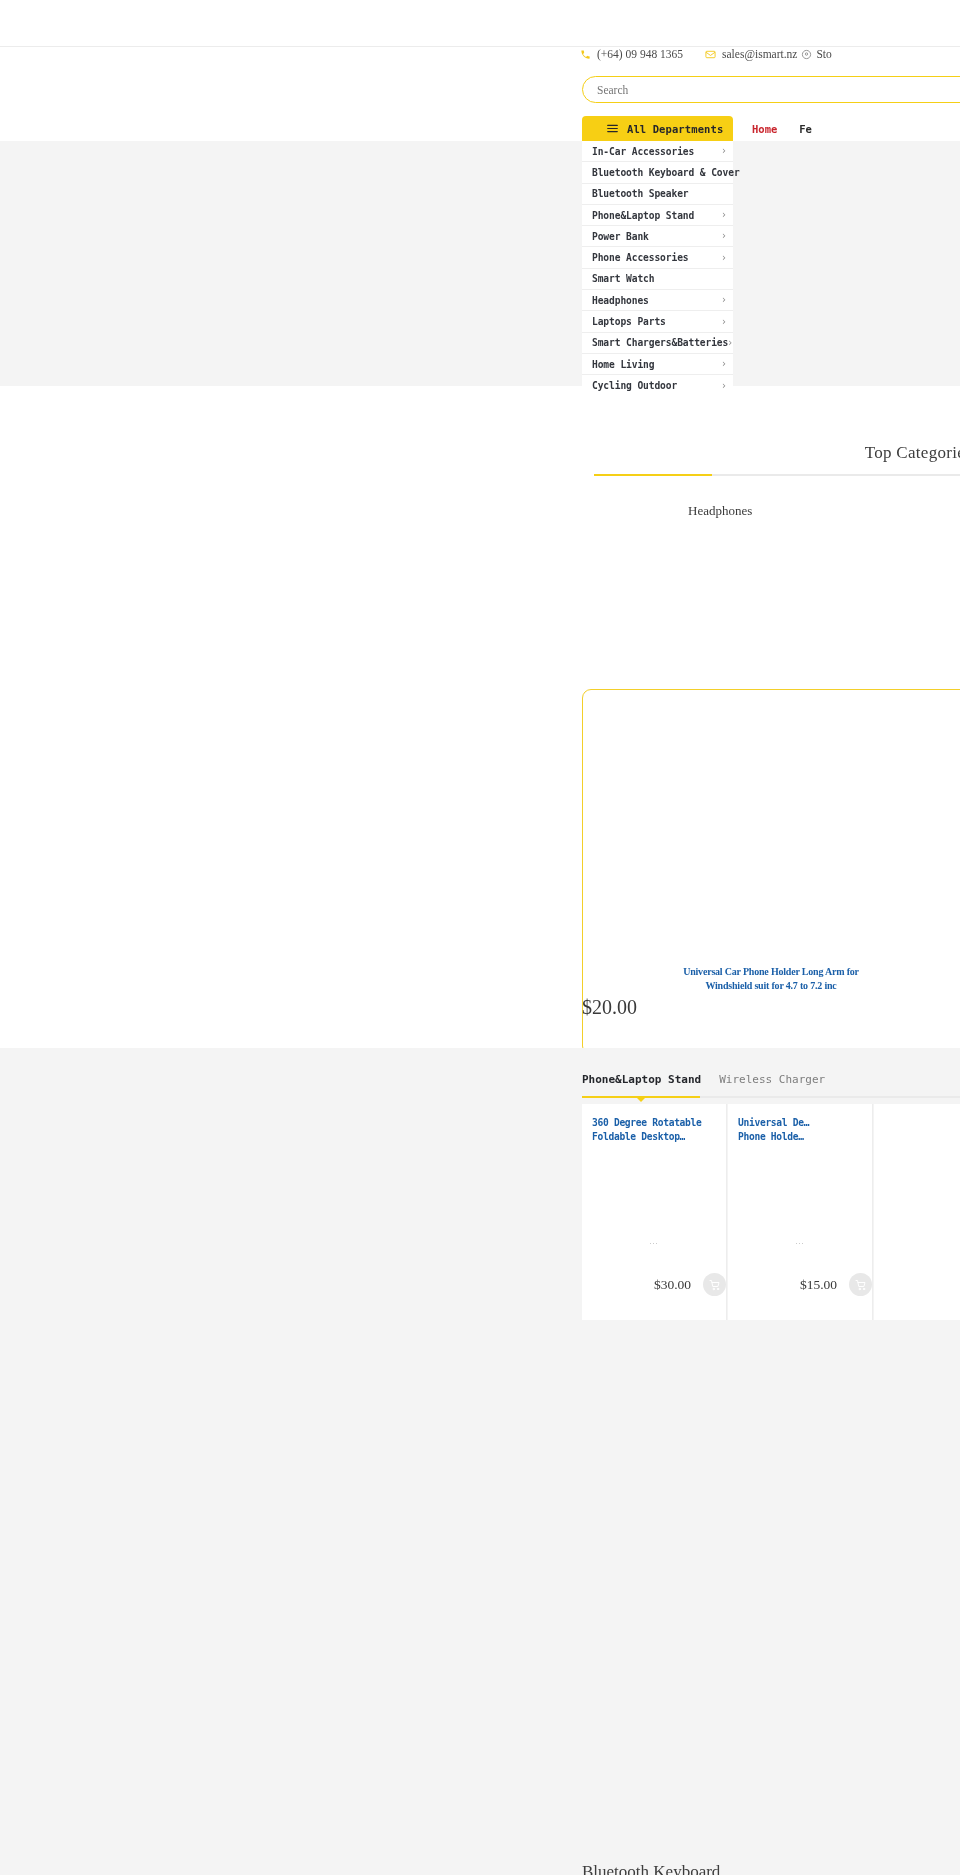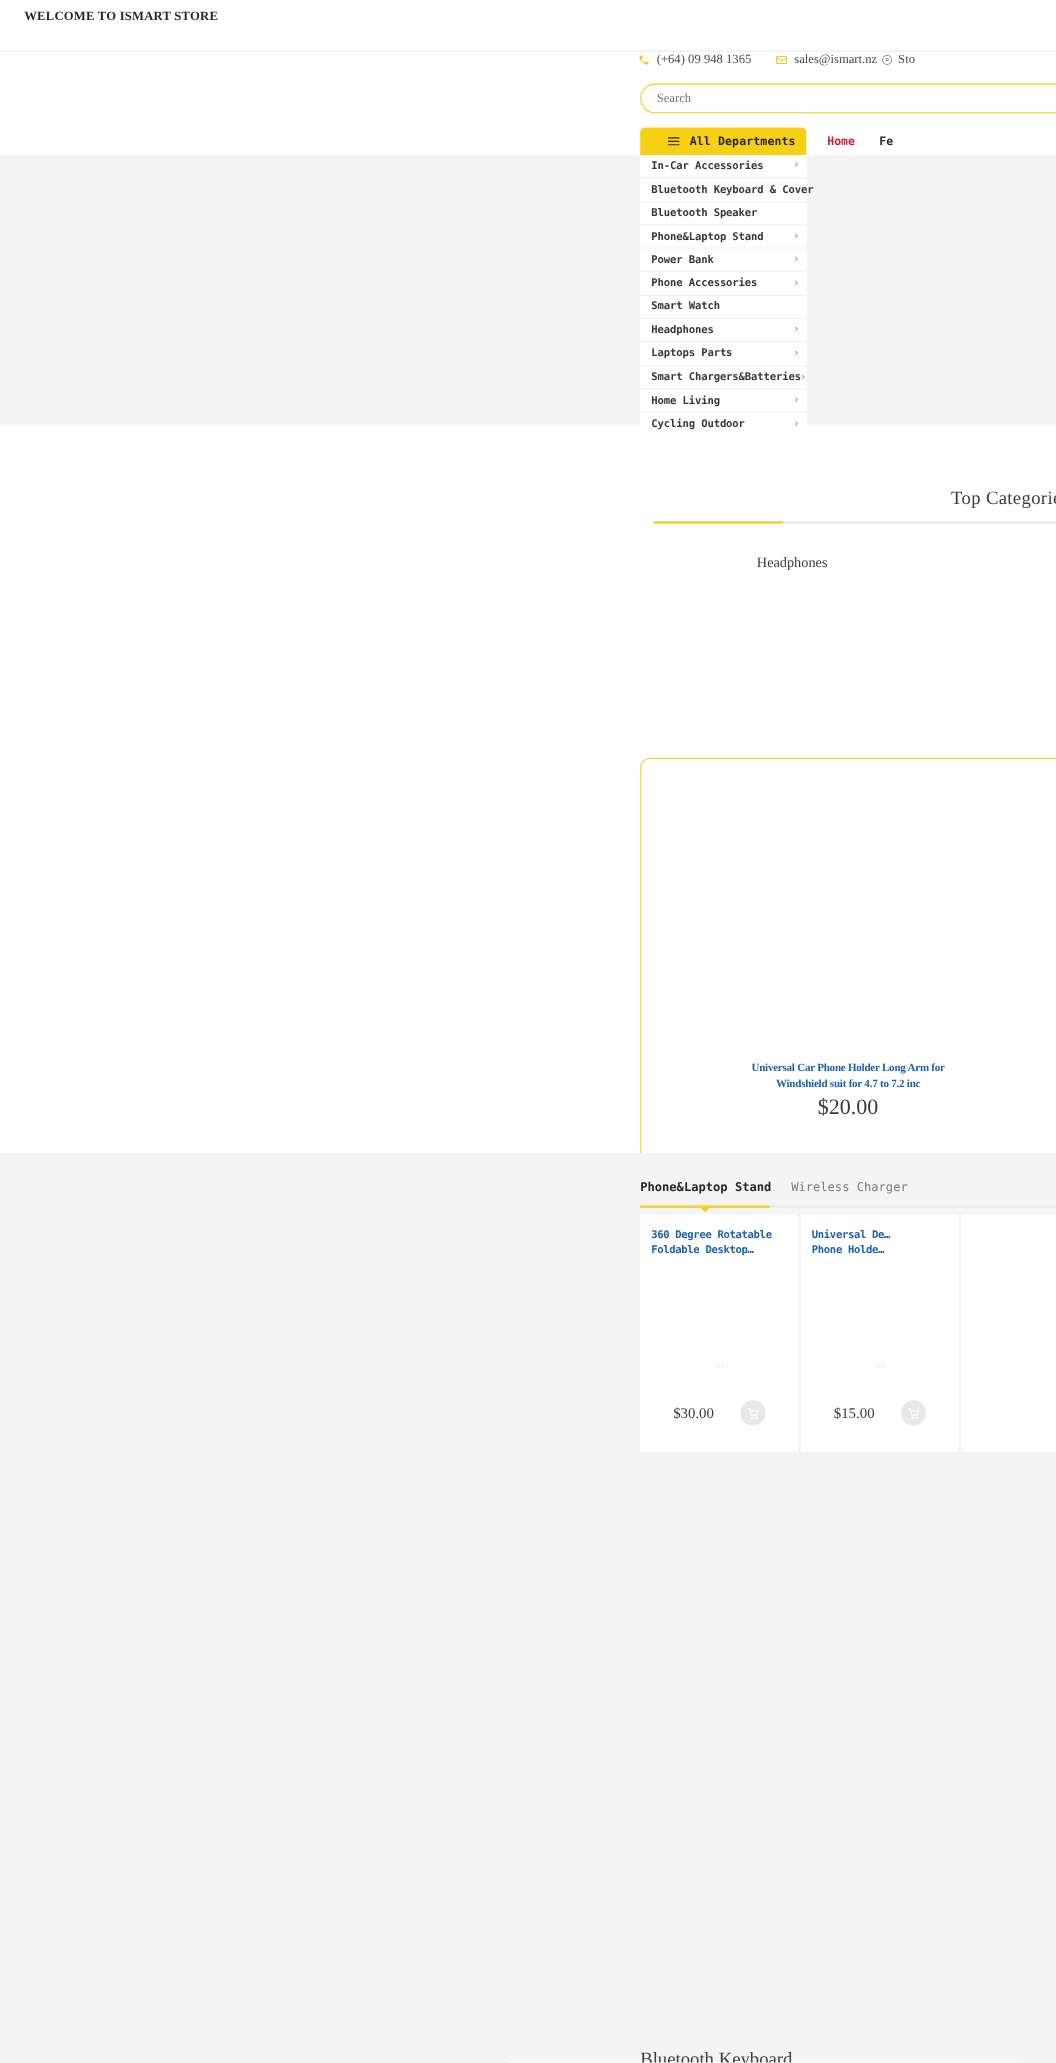--- a/index.html
+++ b/index.html
@@ -140,21 +140,21 @@
   .feature-title {
     position: absolute; left: 582px; top: 965px; width: 378px;
     text-align: center;
     font-family: Liberation Serif, serif;
     font-size: 10px; font-weight: bold; color: #1a5fa8;
     line-height: 14px; letter-spacing: -.2px;
     white-space: nowrap; overflow: hidden;
   }
   .feature-price {
     position: absolute; left: 582px; top: 996px; width: 378px;
-    text-align: center;
+    text-align: left;
     font-family: "Liberation Serif", serif;
     font-size: 20px; color: #3a3a3a;
   }
 
   
   .lower-band {
     position: absolute; left: 0; top: 1048px; width: 960px; height: 827px;
     background: #f4f4f4;
   }
 
@@ -201,21 +201,21 @@
     height: 28px; overflow: hidden;
   }
   .pcard-dots {
     position: absolute; left: 0; right: 0; top: 132px;
     text-align: center; color: #c9c9c9;
     font-family: "DejaVu Sans", sans-serif; font-size: 9px;
     letter-spacing: 1px;
   }
   .pcard-foot {
     position: absolute; left: 0; right: 0; bottom: 24px;
-    display: flex; align-items: center; justify-content: center; gap: 24px;
+    display: flex; align-items: center; justify-content: flex-end; gap: 12px;
   }
   .pcard-price {
     font-family: "Liberation Serif", serif;
     font-size: 13.5px; color: #3a3a3a;
   }
   .cart-btn {
     width: 23px; height: 23px; border-radius: 50%;
     background: #e8e8e8; display: flex; align-items: center;
     justify-content: center;
   }
@@ -226,21 +226,20 @@
     position: absolute; left: 582px; top: 1862px; width: 378px;
     font-family: "Liberation Serif", serif;
     font-size: 17px; color: #3d3d3d; white-space: nowrap;
     overflow: hidden;
   }
 </style>
 </head>
 <body>
 
 <div class="announce">
-  <div class="announce-line">WELCOME TO ISMART STORE</div>
 </div>
 
 <div class="contact-strip">
 
   <div class="contact-item">
     <span class="ic">
       <svg width="11" height="11" viewBox="0 0 24 24" fill="#f3c81a">
         <path d="M6.6 10.8c1.4 2.8 3.8 5.1 6.6 6.6l2.2-2.2c.3-.3.7-.4 1-.2 1.1.4 2.4.6 3.6.6.6 0 1 .4 1 1V20c0 .6-.4 1-1 1C10.6 21 3 13.4 3 4c0-.6.4-1 1-1h3.4c.6 0 1 .4 1 1 0 1.3.2 2.5.6 3.6.1.4 0 .7-.2 1l-2.2 2.2z"></path>
       </svg>
     </span>

